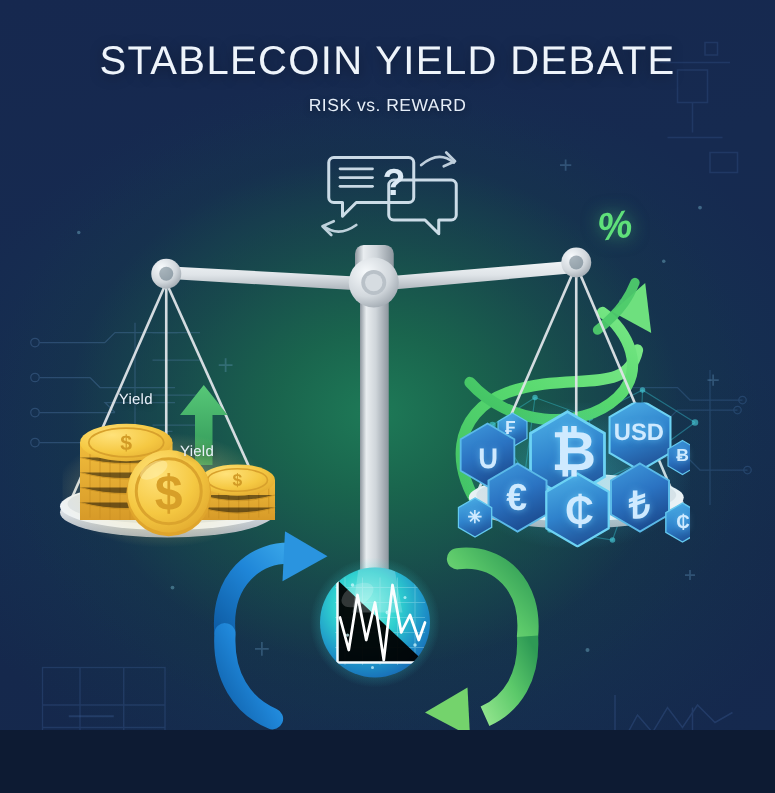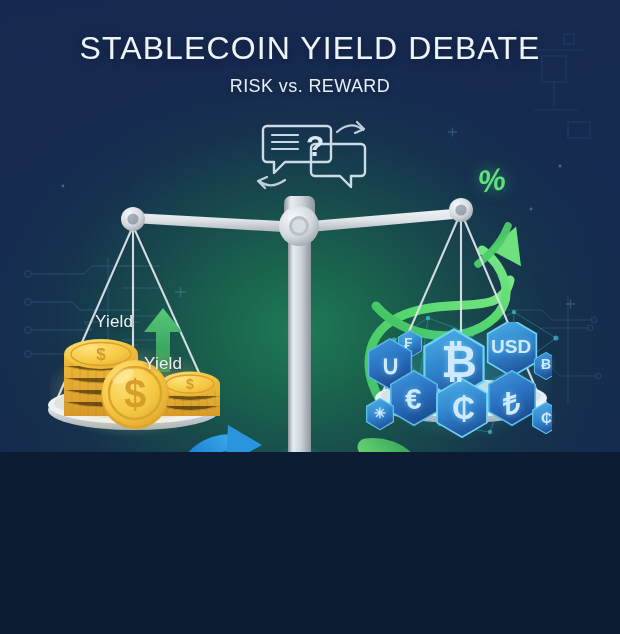--- a/index.html
+++ b/index.html
@@ -5,21 +5,21 @@
   * { margin:0; padding:0; box-sizing:border-box; }
   html,body { background:#0d1b33; }
   body {
     font-family: "Liberation Sans", sans-serif;
     -webkit-font-smoothing: antialiased;
   }
 
   #stage {
     position: relative;
     width: 620px;
-    height: 452px;
+    height: 584px;
     overflow: hidden;
     background:
       radial-gradient(ellipse 360px 300px at 300px 330px, #1e7a57 0%, rgba(26,104,77,0.92) 22%, rgba(25,86,74,0.62) 46%, rgba(22,56,72,0.26) 68%, rgba(20,42,70,0) 85%),
       radial-gradient(ellipse 520px 420px at 310px 360px, rgba(22,92,84,0.42) 0%, rgba(20,50,76,0) 72%),
       linear-gradient(170deg, #16284f 0%, #162a50 30%, #152a50 58%, #15284c 78%, #15294e 100%);
   }
 
   
   .deco { position:absolute; pointer-events:none; }
   .deco svg { display:block; }
@@ -28,21 +28,21 @@
   .header { position:absolute; left:0; right:0; top:30px; text-align:center; z-index:6; }
   .title {
     font-size: 32px;
     letter-spacing: 1.1px;
     color: #eef4fb;
     font-weight: 400;
     text-shadow: 0 2px 10px rgba(0,0,0,0.35);
   }
   .subtitle {
     margin-top: 9px;
-    font-size: 18px;
+    font-size: 14px;
     letter-spacing: 0.4px;
     color: #e6eef8;
     font-weight: 400;
     text-shadow: 0 1px 6px rgba(0,0,0,0.3);
   }
 
   
   .bubbles { position:absolute; left:251px; top:118px; z-index:6; }
 
   
@@ -53,21 +53,21 @@
     text-shadow: 0 0 14px rgba(80,220,120,0.55);
     transform: rotate(-8deg);
   }
 
   
   .scale { position:absolute; left:0; top:0; width:620px; height:634px; z-index:4; }
 
   
   .ylabel {
     position:absolute; z-index:7;
-    color:#e9f1fa; font-size:17px; letter-spacing:0.2px;
+    color:#e9f1fa; font-size:12px; letter-spacing:0.2px;
     text-shadow: 0 1px 5px rgba(0,0,0,0.45);
   }
   .ylabel.a { left:95px; top:312px; }
   .ylabel.b { left:144px; top:354px; }
 
   
   .coins { position:absolute; left:50px; top:330px; z-index:6; }
 
   
   .hexes { position:absolute; left:366px; top:322px; z-index:6; }

